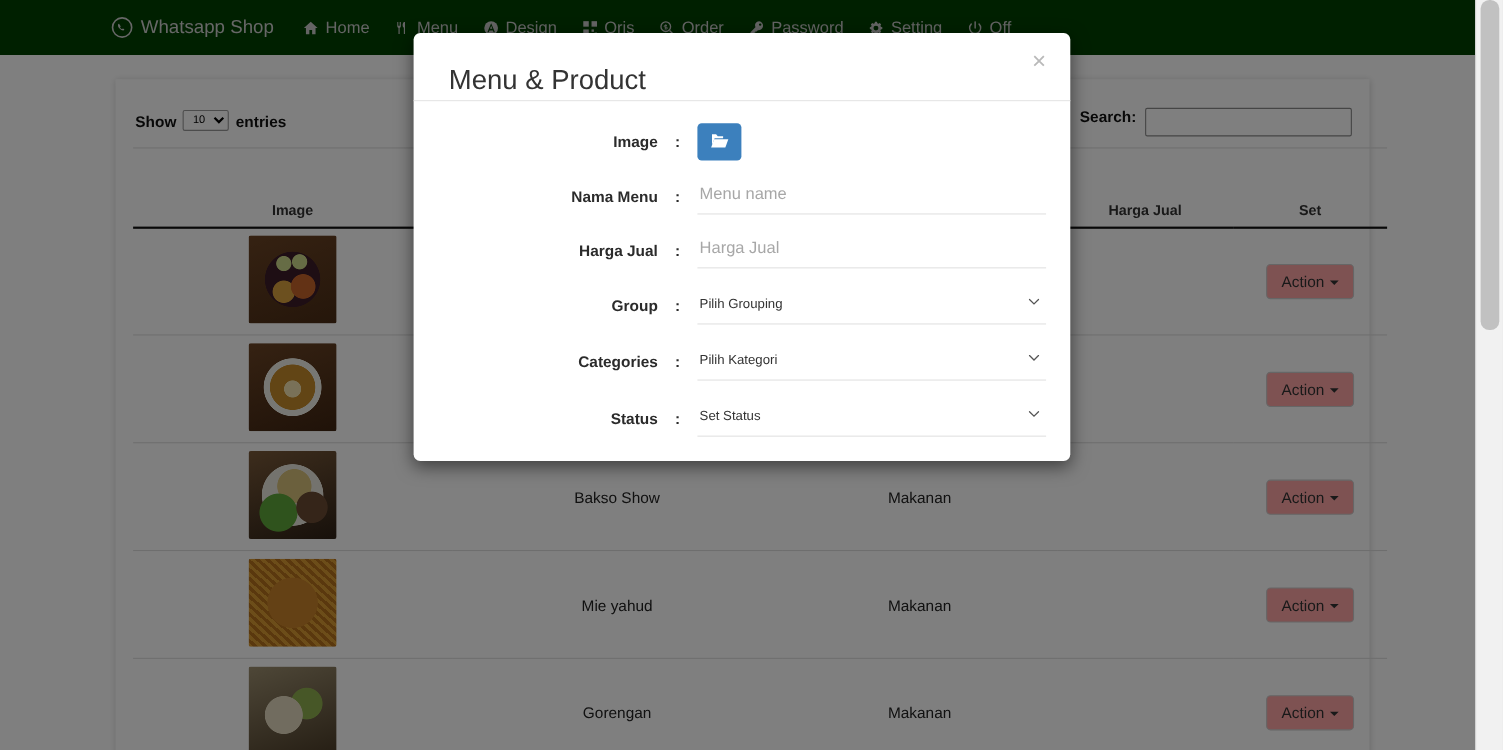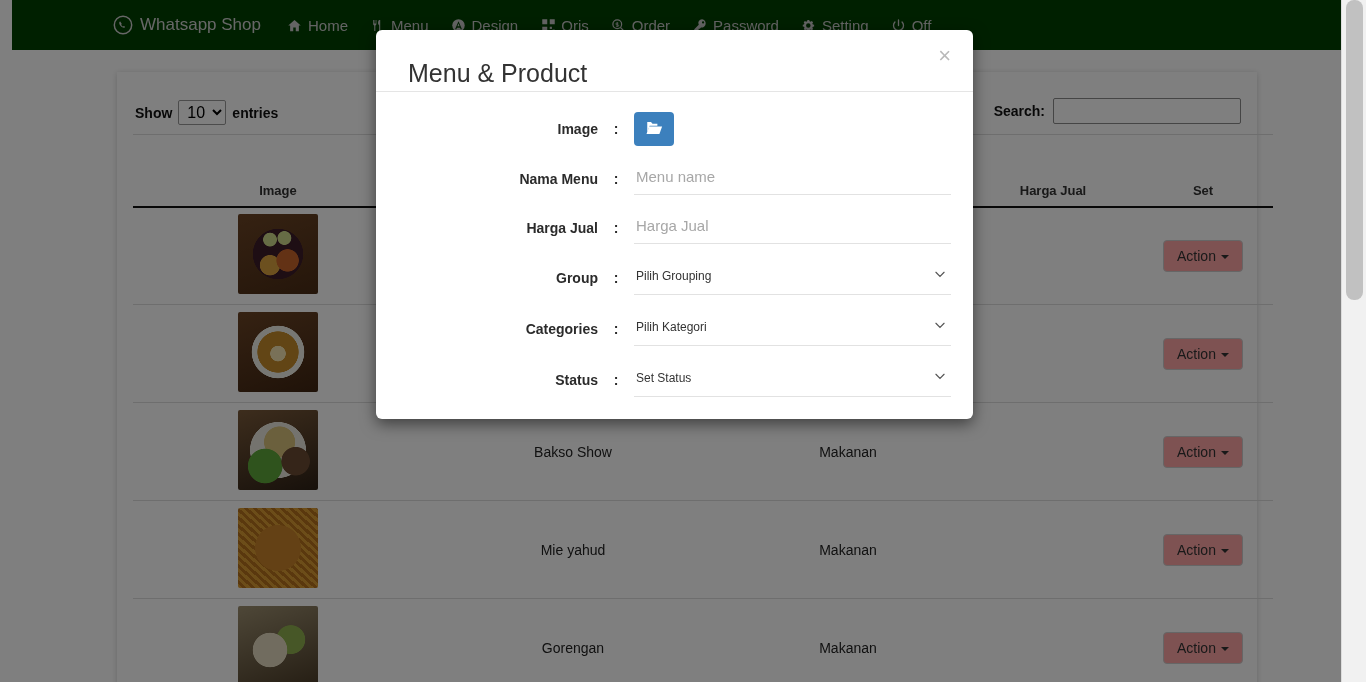--- a/index.html
+++ b/index.html
@@ -7,21 +7,21 @@
     margin: 0; padding: 0;
     width: 1366px; height: 682px;
     overflow: hidden;
     font-family: "Liberation Sans", sans-serif;
     background: #ffffff;
   }
 
   
   #page {
     position: absolute;
-    top: 0; left: 12px;
+    top: 0; left: 0;
     width: 1093px; height: 682px;
     background: #ffffff;
   }
 
   .navbar {
     position: absolute;
     top: 0; left: 0;
     width: 1341px; height: 50px;
     background: #004000;
     display: flex;
@@ -64,30 +64,30 @@
     position: relative;
     height: 44px;
   }
   .dt-length {
     position: absolute; left: 2px; top: 10px;
     font-size: 14px; font-weight: bold; color: #111;
     display: flex; align-items: center;
   }
   .dt-length select {
     margin: 0 6px;
-    font-size: 16px;
+    font-size: 10px;
     padding: 2px 4px;
     border: 1px solid #999;
     border-radius: 2px;
     background: #fff;
   }
   .dt-filter {
     position: absolute; right: 0px; top: 8px;
     font-size: 14px; font-weight: bold; color: #111;
-    display: flex; align-items: center;
+    display: flex; align-items: flex-start;
   }
   .dt-filter input {
     margin-left: 8px;
     width: 188px; height: 26px;
     border: 1px solid #8a8a8a;
     border-radius: 2px;
     padding: 2px 6px;
     font-size: 14px;
     background: #fff;
   }

